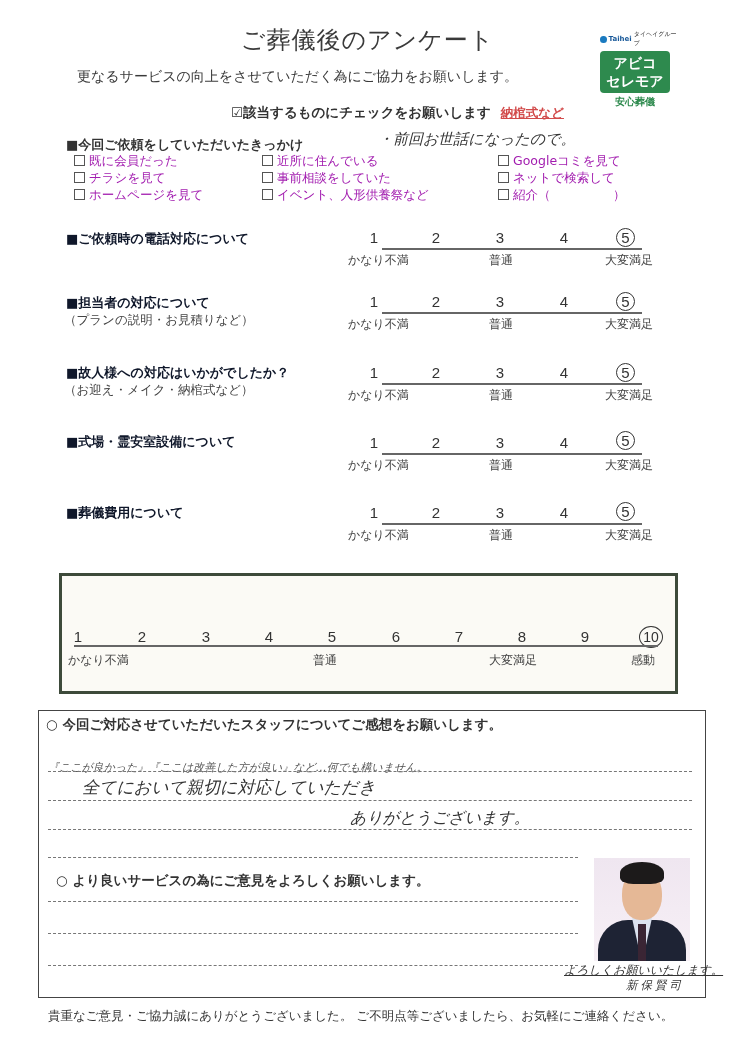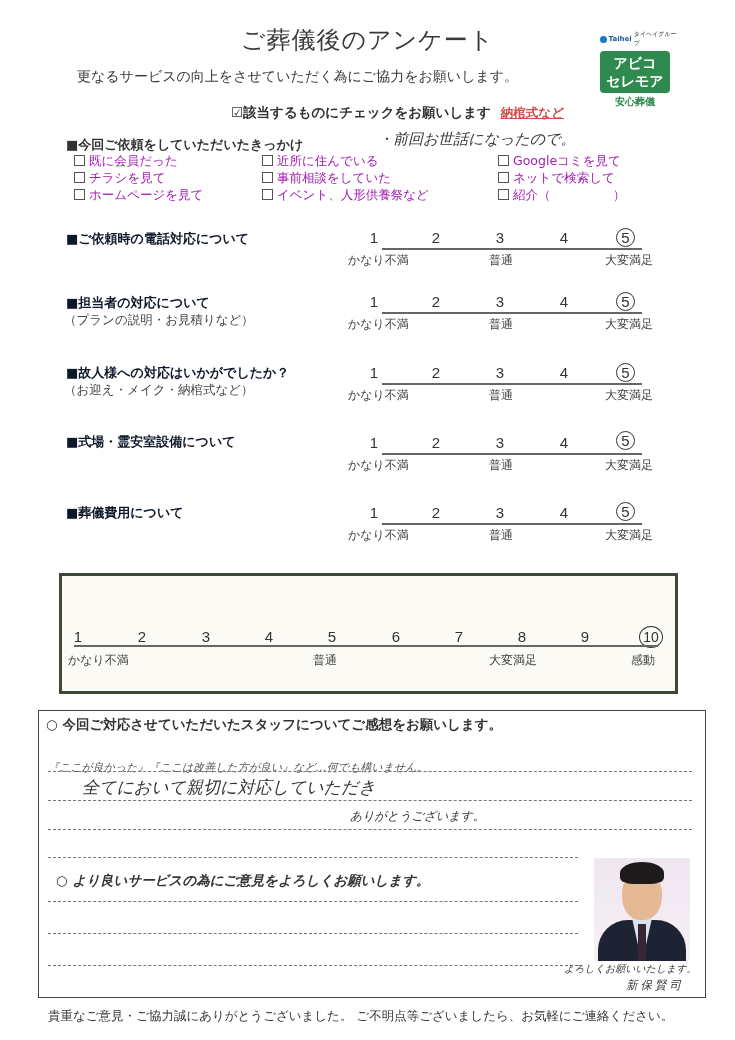--- a/index.html
+++ b/index.html
@@ -63,21 +63,21 @@
   .photo {
     left: 594px; top: 858px; width: 96px; height: 103px;
     background: linear-gradient(#efe6f0, #f7f0f6);
     overflow: hidden;
   }
   .photo .head { position: absolute; left: 28px; top: 10px; width: 40px; height: 52px; border-radius: 50% 50% 45% 45%; background: #e5b896; }
   .photo .hair { position: absolute; left: 26px; top: 4px; width: 44px; height: 22px; border-radius: 50% 50% 30% 30%; background: #1c1a1a; }
   .photo .suit { position: absolute; left: 4px; top: 62px; width: 88px; height: 50px; border-radius: 30px 30px 0 0; background: #1e2334; }
   .photo .shirt { position: absolute; left: 38px; top: 60px; width: 20px; height: 45px; background: #dbe2ef; clip-path: polygon(0 0, 100% 0, 50% 100%); }
   .photo .tie { position: absolute; left: 44px; top: 66px; width: 8px; height: 40px; background: #3a2534; }
-  .sign1 { left: 564px; top: 962px; font-size: 10px; }
+  .sign1 { left: 564px; top: 962px; font-size: 12px; text-decoration: underline; }
   .sign2 { left: 626px; top: 978px; font-size: 11.5px; letter-spacing: 3px; }
   .footer { left: 48px; top: 1008px; font-size: 12.5px; color: #333; }
 </style>
 </head>
 <body>
 
 <div class="abs title">ご葬儀後のアンケート</div>
 <div class="abs subtitle">更なるサービスの向上をさせていただく為にご協力をお願いします。</div>
 <div class="abs check-note">
   <span>☑該当するものにチェックをお願いします</span><span class="red">納棺式など</span>
@@ -194,24 +194,24 @@
   <span class="lbl" style="left:545px;margin-left:24px;">感動</span>
 </div>
 
 <div class="abs comments"></div>
 <div class="abs c-head" style="left:46px; top:716px;">○ 今回ご対応させていただいたスタッフについてご感想をお願いします。</div>
 <div class="abs c-sub" style="left:48px; top:760px;font-style:italic;">『ここが良かった』『ここは改善した方が良い』など…何でも構いません。</div>
 <div class="abs dash" style="left:48px; top:771px; width:644px;"></div>
 <div class="abs dash" style="left:48px; top:800px; width:644px;"></div>
 <div class="abs dash" style="left:48px; top:829px; width:644px;"></div>
 <div class="abs hand" style="left:82px; top:776px; font-size:17px;">全てにおいて親切に対応していただき</div>
-<div class="abs hand" style="left:350px; top:808px; font-size:12px;">ありがとうございます。</div>
+<div class="abs hand" style="left:350px; top:808px; font-size:16px;">ありがとうございます。</div>
 
 <div class="abs dash" style="left:48px; top:857px; width:530px;"></div>
-<div class="abs c-head" style="left:56px; top:872px;font-style:italic;">○ より良いサービスの為にご意見をよろしくお願いします。</div>
+<div class="abs c-head" style="left:56px; top:872px;">○ より良いサービスの為にご意見をよろしくお願いします。</div>
 <div class="abs dash" style="left:48px; top:901px; width:530px;"></div>
 <div class="abs dash" style="left:48px; top:933px; width:530px;"></div>
 <div class="abs dash" style="left:48px; top:965px; width:530px;"></div>
 
 <div class="abs photo">
   <div class="abs suit"></div>
   <div class="abs shirt"></div>
   <div class="abs tie"></div>
   <div class="abs head"></div>
   <div class="abs hair"></div>

